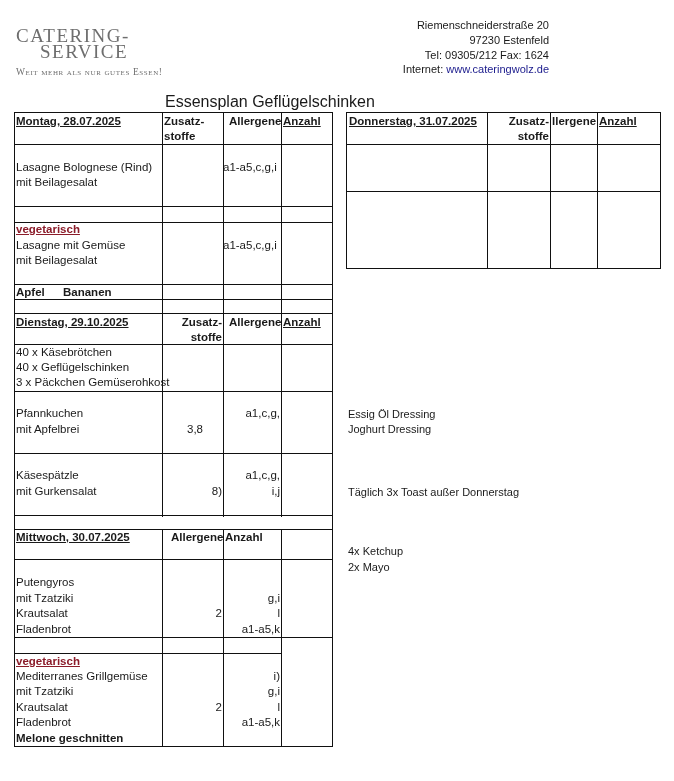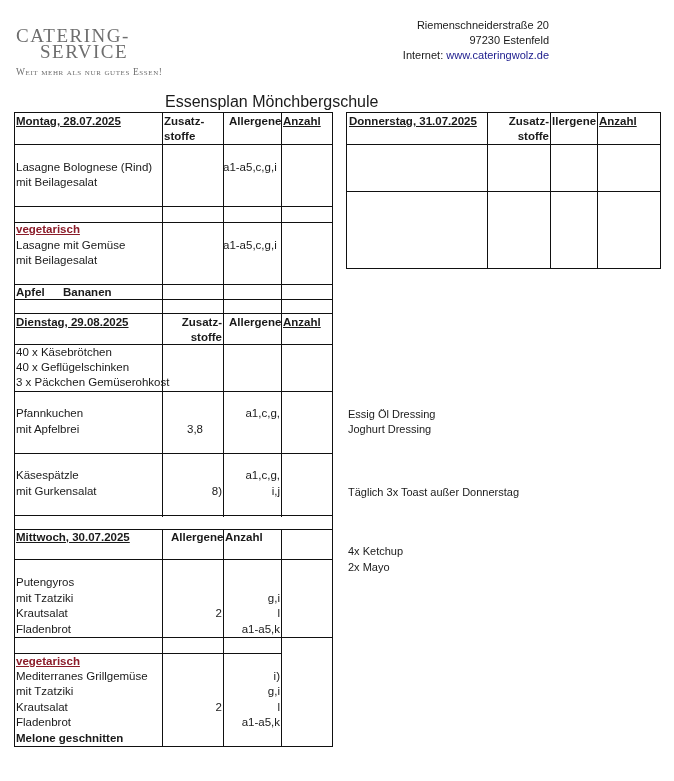--- a/index.html
+++ b/index.html
@@ -35,24 +35,25 @@
 
 <div class="abs logo">
   <span class="logo-cat">CATERING-</span>
   <span class="logo-srv">SERVICE</span>
   <span class="logo-tag">Weit mehr als nur gutes Essen!</span>
 </div>
 
 <div class="abs addr">
   <div class="blk">Riemenschneiderstraße 20</div>
   <div class="blk">97230 Estenfeld</div>
+  <div class="blk">Tel: 09305/212 Fax: 1624</div>
   <div><span class="blk">Internet: </span><span class="blue">www.cateringwolz.de</span></div>
 </div>
 
-<div class="abs title">Essensplan Mönchbergschule</div>
+<div class="abs title">Essensplan Geflügelschinken</div>
 
 <div>
 
   <div class="vl" style="left:14px;top:112px;height:634px;"></div>
   <div class="vl" style="left:332px;top:112px;height:634px;"></div>
 
   <div class="vl" style="left:162px;top:112px;height:405px;"></div>
   <div class="vl" style="left:223px;top:112px;height:405px;"></div>
   <div class="vl" style="left:281px;top:112px;height:405px;"></div>
 
@@ -92,21 +93,21 @@
   <span class="t veg" style="left:16px;top:222px;">vegetarisch</span>
   <span class="t" style="left:16px;top:238px;">Lasagne mit Gemüse</span>
   <span class="t" style="left:16px;top:253px;">mit Beilagesalat</span>
   <span class="t" style="left:223px;top:238px;">a1-a5,c,g,i</span>
 
   <span class="t b" style="left:16px;top:285px;">Apfel</span>
   <span class="t b" style="left:63px;top:285px;">Bananen</span>
 </div>
 
 <div>
-  <span class="t b u" style="left:16px;top:315px;">Dienstag, 29.08.2025</span>
+  <span class="t b u" style="left:16px;top:315px;">Dienstag, 29.10.2025</span>
   <span class="t b r" style="left:162px;top:315px;width:60px;">Zusatz-</span>
   <span class="t b r" style="left:162px;top:330px;width:60px;">stoffe</span>
   <span class="t b" style="left:229px;top:315px;">Allergene</span>
   <span class="t b u" style="left:283px;top:315px;">Anzahl</span>
 
   <span class="t" style="left:16px;top:345px;">40 x Käsebrötchen</span>
   <span class="t" style="left:16px;top:360px;">40 x Geflügelschinken</span>
   <span class="t" style="left:16px;top:375px;">3 x Päckchen Gemüserohkost</span>
 
   <span class="t" style="left:16px;top:406px;">Pfannkuchen</span>

